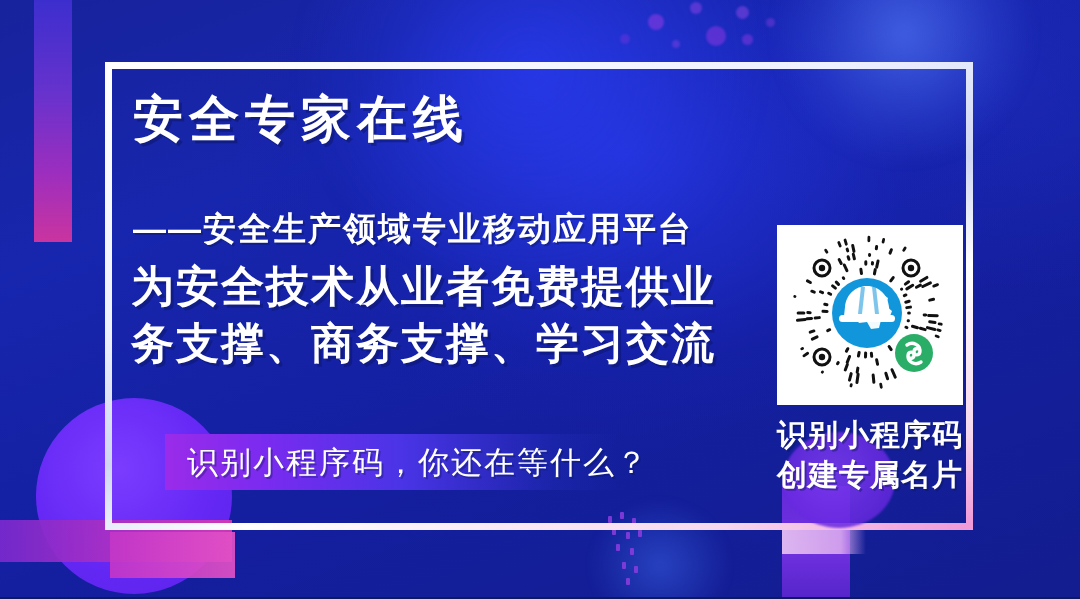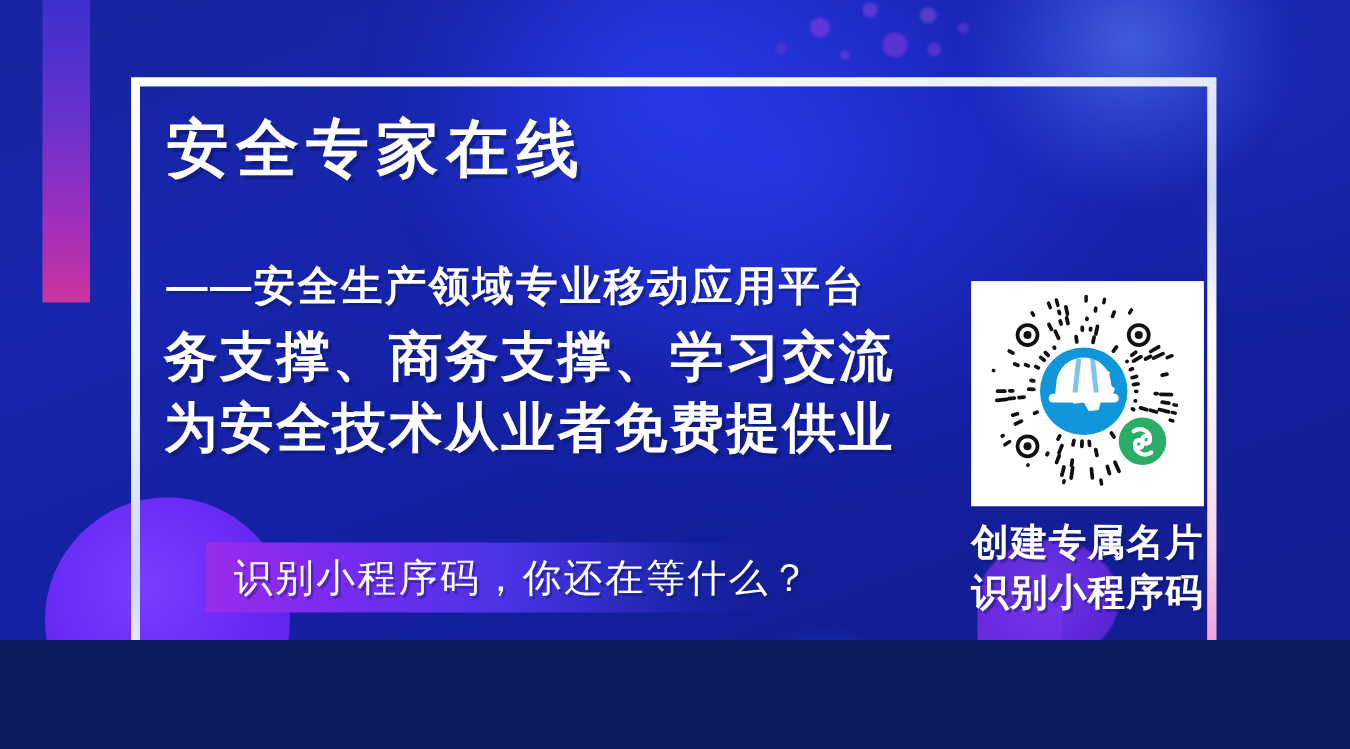--- a/index.html
+++ b/index.html
@@ -1,21 +1,21 @@
 <!DOCTYPE html>
 <html><head>
 <meta charset="utf-8">
 <title>安全专家在线 - 推广海报</title>
 <style>
   * { margin:0; padding:0; box-sizing:border-box; }
   html,body { background:#0d1a5e; }
 
   .poster{
     position:relative;
-    width:1080px; height:512px;
+    width:1080px; height:597px;
     overflow:hidden;
     font-family:"Liberation Sans","DejaVu Sans",sans-serif;
     background:
       radial-gradient(ellipse 520px 380px at 58% 26%, rgba(36,52,222,0.95) 0%, rgba(22,34,176,0.35) 55%, rgba(0,0,0,0) 76%),
       radial-gradient(ellipse 420px 300px at 92% 14%, rgba(30,44,190,0.55) 0%, rgba(0,0,0,0) 70%),
       linear-gradient(160deg,#17239c 0%,#1726ae 28%,#141fa0 60%,#131d8f 100%);
   }
 
   
   .bg-layer{ position:absolute; inset:0; }
@@ -206,22 +206,22 @@
   <div class="frame"></div>
   <div class="frame-shade"></div>
 
   <div class="content">
 
     <div class="headline">安全专家在线</div>
 
     <div class="subhead">——安全生产领域专业移动应用平台</div>
 
     <div class="body-block">
+      <div>为安全技术从业者免费提供业</div>
       <div>务支撑、商务支撑、学习交流</div>
-      <div>为安全技术从业者免费提供业</div>
     </div>
 
     <div class="tag-wrap">
       <div class="tag-bar"></div>
       <div class="tag-text">识别小程序码，你还在等什么？</div>
     </div>
 
     <div class="qr-card">
       <div class="qr-inner">
         <svg class="qr-svg" viewBox="0 0 186 180" xmlns="http://www.w3.org/2000/svg" aria-hidden="true">
@@ -347,18 +347,18 @@
                      c-6 4 -13 0 -13 -6
                      c0 -5 6 -5 6 -1
                      c0 4 -4 4 -6 2" fill="none" stroke="#ffffff" stroke-width="3.4" stroke-linecap="round"></path>
           </g>
         </svg>
       </div>
     </div>
 
     <div class="caption-blob"></div>
     <div class="qr-caption">
+      <div>识别小程序码</div>
       <div>创建专属名片</div>
-      <div>识别小程序码</div>
     </div>
 
   </div>
 </div>
 
 </body></html>

